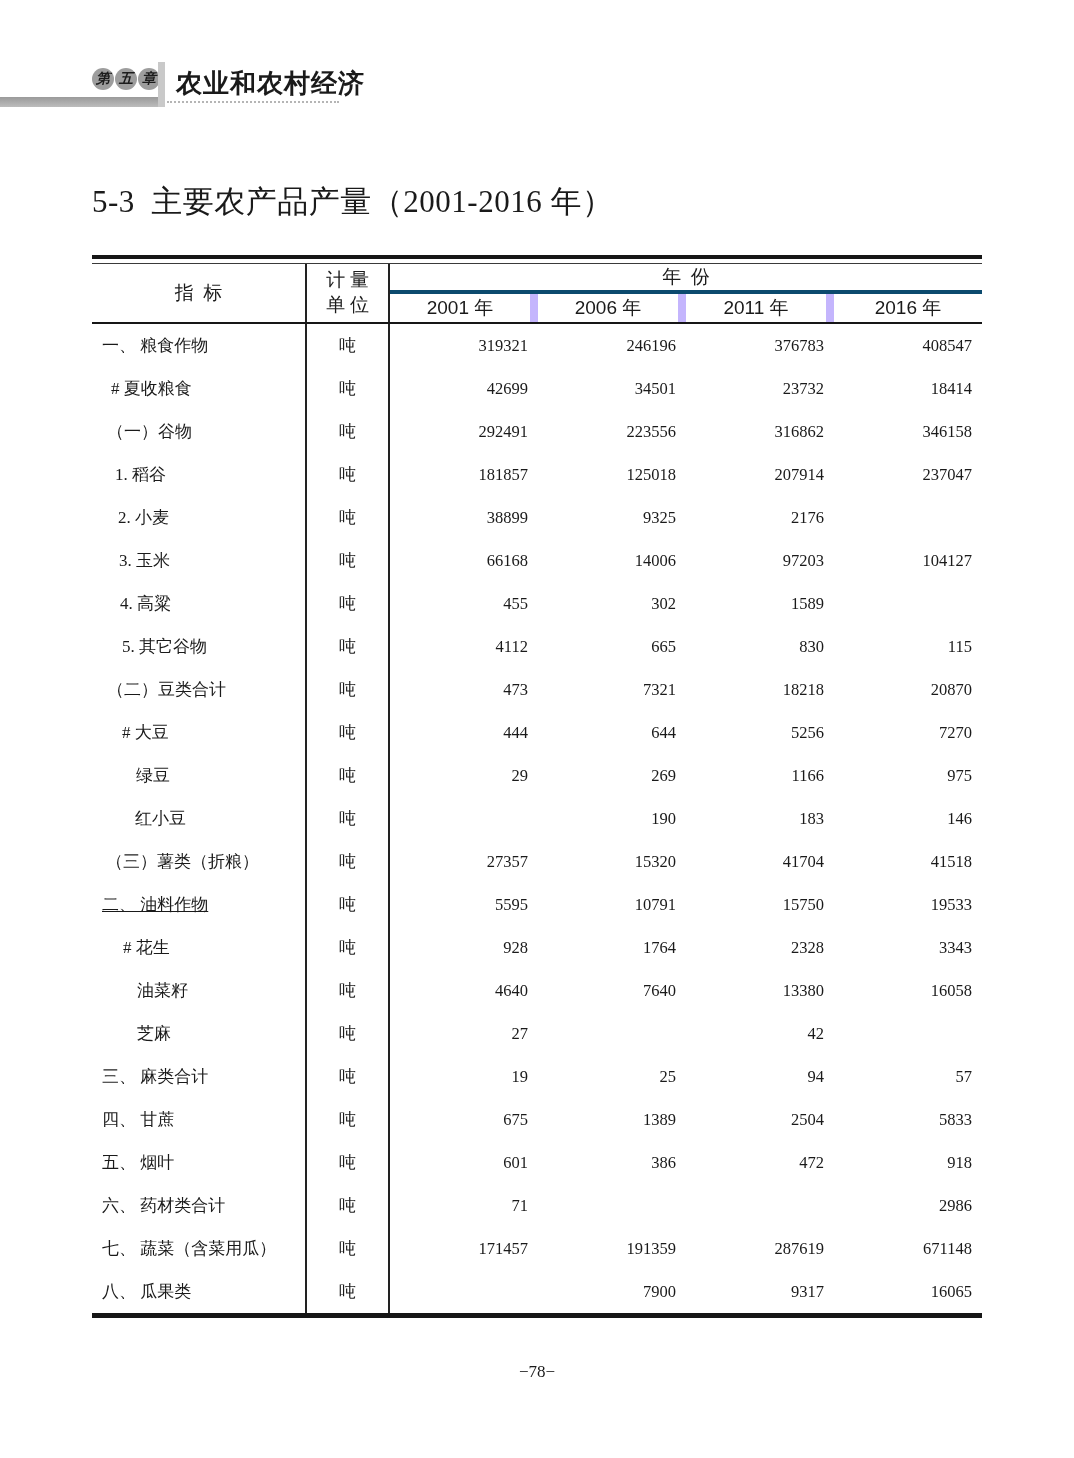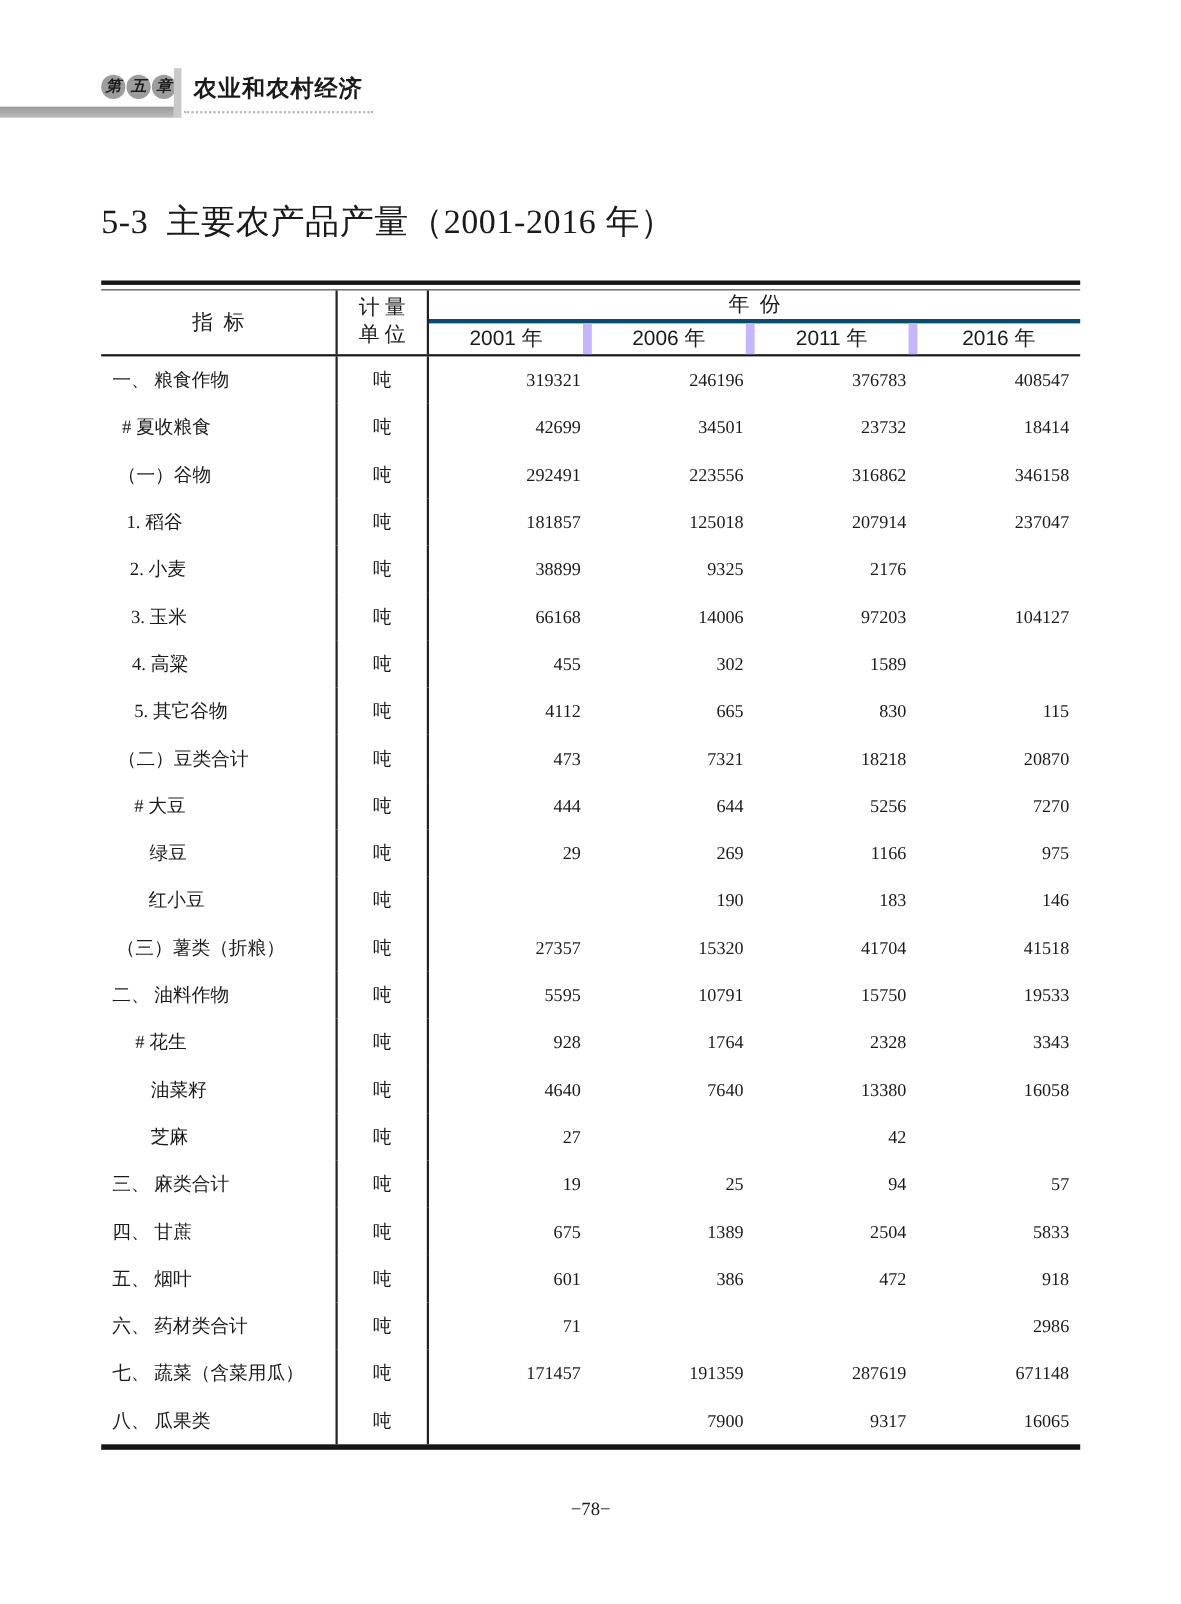--- a/index.html
+++ b/index.html
@@ -9,21 +9,21 @@
     overflow:hidden;
   }
   
   .h-bar{position:absolute;left:0;top:97px;width:158px;height:10px;
          background:linear-gradient(#9a9a9a,#bcbcbc);}
   .badge{position:absolute;left:92px;top:68px;display:flex;gap:1px;}
   .badge .circle{width:22px;height:22px;border-radius:50%;background:#9d9d9d;
          color:#1c1c1c;font-weight:bold;font-size:14px;font-style:italic;
          display:flex;align-items:center;justify-content:center;}
   .v-bar{position:absolute;left:158px;top:62px;width:7px;height:45px;background:#c9c9c9;}
-  .chapter-title{position:absolute;left:176px;top:66px;font-size:21px;font-weight:bold;
+  .chapter-title{position:absolute;left:176px;top:66px;font-size:26px;font-weight:bold;
          letter-spacing:1px;font-family:"Liberation Sans","DejaVu Sans",sans-serif;}
   .dotted-rule{position:absolute;left:167px;top:101px;width:172px;height:0;
          border-bottom:2px dotted #b5b5b5;}
   
   .page-title{position:absolute;left:92px;top:181px;font-size:31px;font-weight:normal;
          white-space:pre;letter-spacing:0.5px;}
   
   .stat-table{position:absolute;left:92px;top:255px;width:890px;}
   .rule-thick{height:4px;background:#161616;}
   .rule-thin{height:1px;background:#3a3a3a;margin-top:4px;}
@@ -187,21 +187,21 @@
   </div>
       <div class="row">
     <div class="cell-ind" style="padding-left: 14px;">（三）薯类（折粮）</div>
     <div class="cell-unit">吨</div>
     <div class="cell-val">27357</div>
     <div class="cell-val">15320</div>
     <div class="cell-val">41704</div>
     <div class="cell-val">41518</div>
   </div>
       <div class="row">
-    <div class="cell-ind" style="padding-left: 10px;">二、 油料作物</div>
+    <div class="cell-ind" style="padding-left: 10px; text-decoration: underline;">二、 油料作物</div>
     <div class="cell-unit">吨</div>
     <div class="cell-val">5595</div>
     <div class="cell-val">10791</div>
     <div class="cell-val">15750</div>
     <div class="cell-val">19533</div>
   </div>
       <div class="row">
     <div class="cell-ind" style="padding-left: 31px;"># 花生</div>
     <div class="cell-unit">吨</div>
     <div class="cell-val">928</div>

